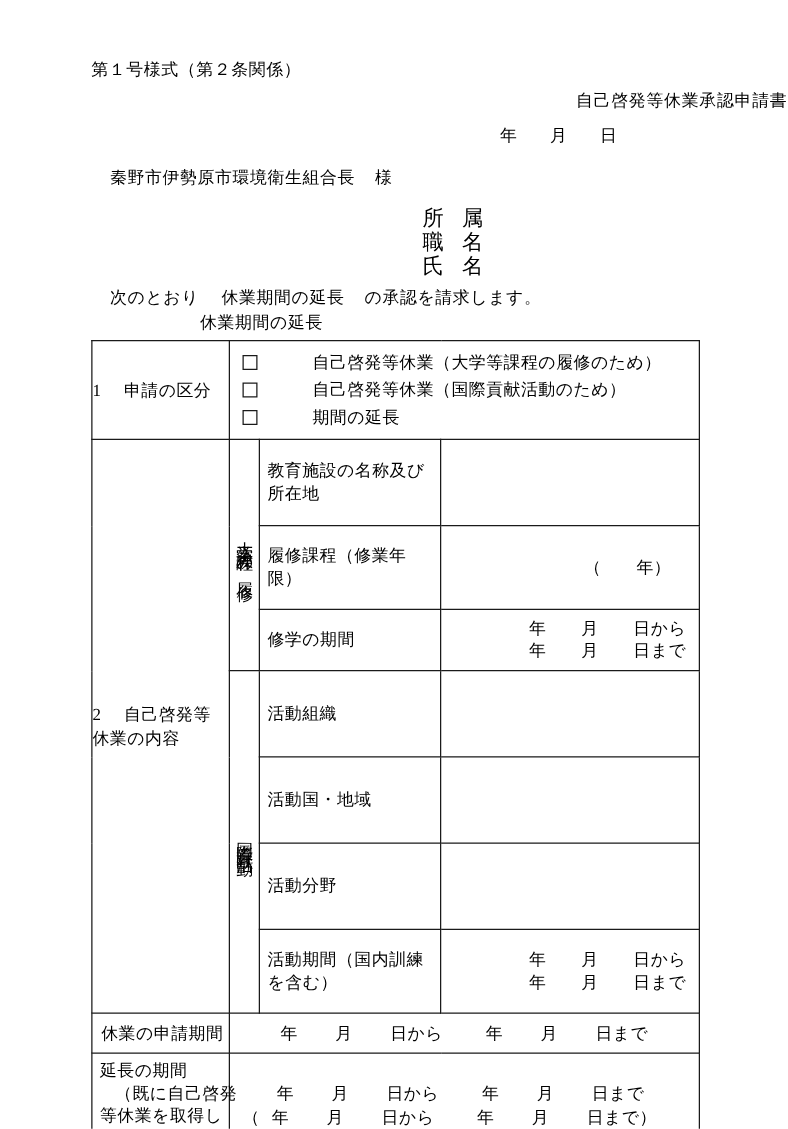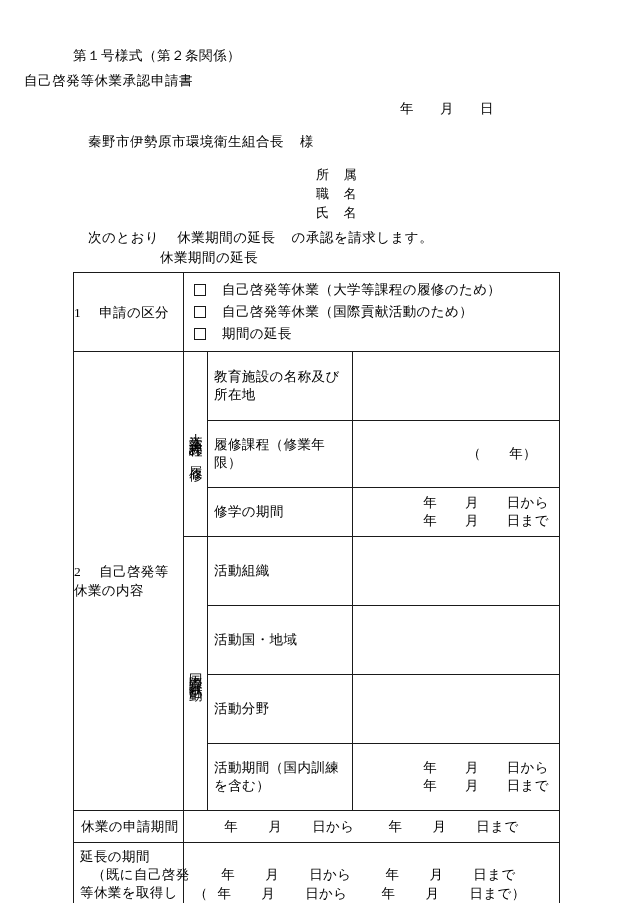--- a/index.html
+++ b/index.html
@@ -30,21 +30,21 @@
     top: 47px;
     font-size: 13.5px;
     letter-spacing: 0.5px;
     white-space: nowrap;
   }
   .doc-title {
     position: absolute;
     left: 0;
     top: 72px;
     width: 630px;
-    text-align: left;
+    text-align: right;
     font-size: 13.5px;
     letter-spacing: 0.6px;
     padding-left: 24px;
     box-sizing: border-box;
     white-space: nowrap;
   }
   .date-line {
     position: absolute;
     top: 100px;
     left: 400px;
@@ -59,23 +59,23 @@
     left: 88px;
     top: 133px;
     font-size: 13.5px;
     letter-spacing: 0.5px;
     white-space: nowrap;
   }
   .addressee .sama { margin-left: 16px; }
 
   .applicant {
     position: absolute;
-    left: 316px;
+    left: 338px;
     top: 165px;
-    font-size: 13px;
+    font-size: 17px;
     letter-spacing: 0.5px;
     line-height: 19px;
   }
   .applicant div { white-space: nowrap; }
   .applicant .gap { display: inline-block; width: 14px; }
 
   .request-line {
     position: absolute;
     left: 88px;
     top: 228px;
@@ -126,20 +126,21 @@
   
   .check-list {
     padding: 6px 0 6px 10px;
     line-height: 22px;
     font-size: 13.5px;
   }
   .check-row {
     display: flex;
     align-items: center;
     white-space: nowrap;
+    gap: 28px;
   }
   .checkbox {
     display: inline-block;
     width: 10px;
     height: 10px;
     border: 1px solid #1a1a1a;
     margin-right: 16px;
     flex: 0 0 auto;
   }
 

